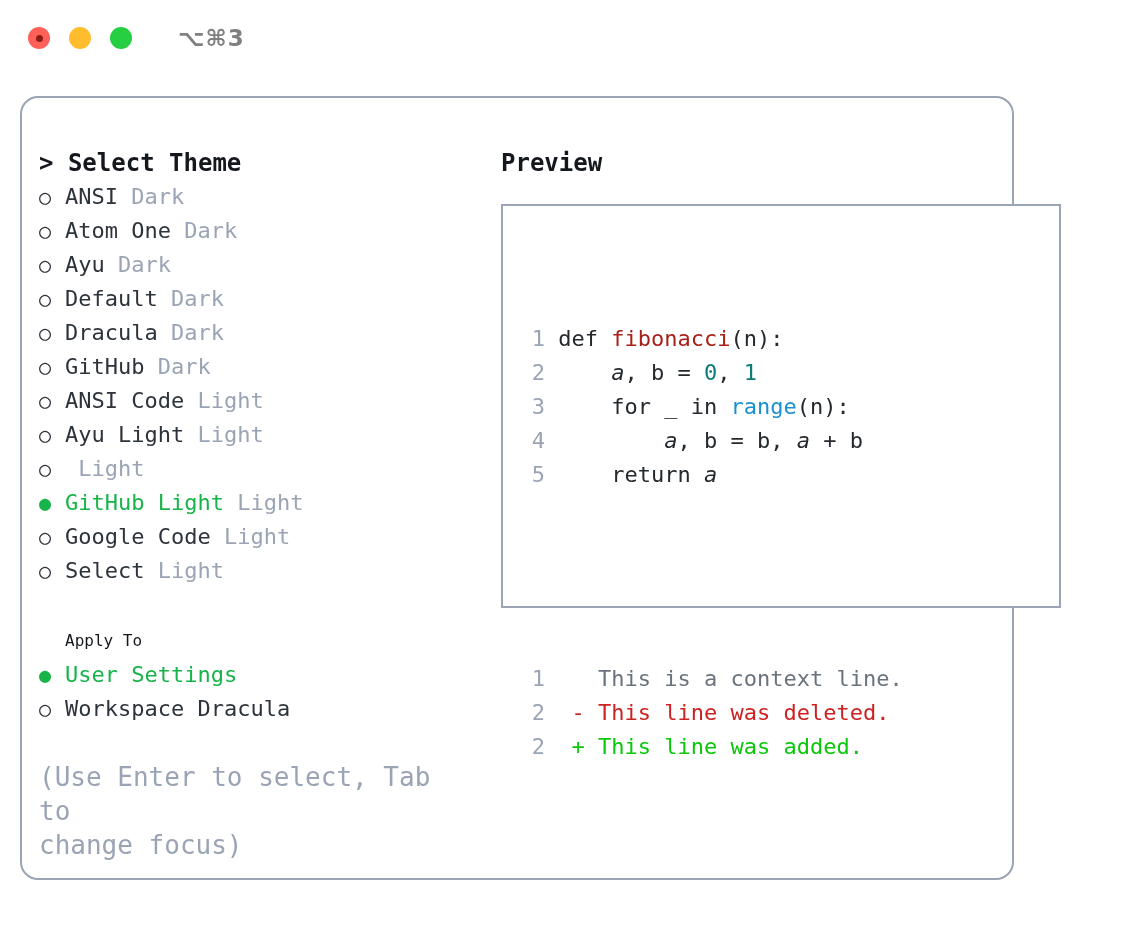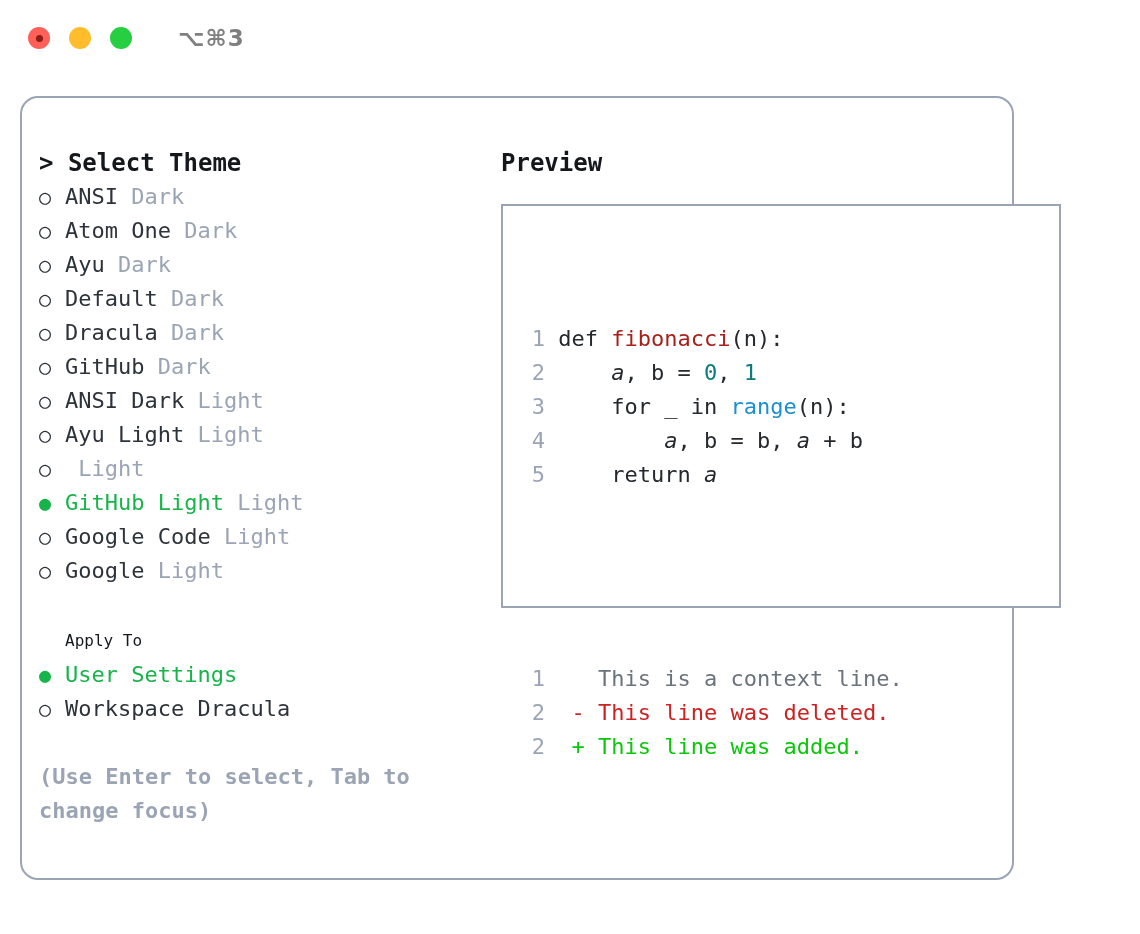--- a/index.html
+++ b/index.html
@@ -135,25 +135,24 @@
 
   .group-title {
     font-size: 16px;
     line-height: 34px;
     color: #14181d;
     padding-left: 26px;
     white-space: pre;
   }
 
   .hint {
-    font-size: 22px;
+    font-size: 26px;
     line-height: 34px;
     color: #9aa4b4;
     width: 410px;
-    font-weight: bold;
   }
 
   
   .preview-box {
     position: absolute;
     left: 479px;
     top: 106px;
     width: 560px;
     height: 404px;
     border: 2px solid #9aa4b4;
@@ -202,26 +201,26 @@
 
       <div class="col-left">
         <div class="section-title">&gt; Select Theme</div>
         <div id="theme-list">
             <div class="opt-row"><span class="bullet">○</span><span class="opt-label">ANSI</span><span class="opt-suffix"> Dark</span></div>
             <div class="opt-row"><span class="bullet">○</span><span class="opt-label">Atom One</span><span class="opt-suffix"> Dark</span></div>
             <div class="opt-row"><span class="bullet">○</span><span class="opt-label">Ayu</span><span class="opt-suffix"> Dark</span></div>
             <div class="opt-row"><span class="bullet">○</span><span class="opt-label">Default</span><span class="opt-suffix"> Dark</span></div>
             <div class="opt-row"><span class="bullet">○</span><span class="opt-label">Dracula</span><span class="opt-suffix"> Dark</span></div>
             <div class="opt-row"><span class="bullet">○</span><span class="opt-label">GitHub</span><span class="opt-suffix"> Dark</span></div>
-            <div class="opt-row"><span class="bullet">○</span><span class="opt-label">ANSI Dark</span><span class="opt-suffix"> Light</span></div>
+            <div class="opt-row"><span class="bullet">○</span><span class="opt-label">ANSI Code</span><span class="opt-suffix"> Light</span></div>
             <div class="opt-row"><span class="bullet">○</span><span class="opt-label">Ayu Light</span><span class="opt-suffix"> Light</span></div>
             <div class="opt-row"><span class="bullet">○</span><span class="opt-suffix"> Light</span></div>
             <div class="opt-row selected"><span class="bullet">●</span><span class="opt-label">GitHub Light</span><span class="opt-suffix"> Light</span></div>
             <div class="opt-row"><span class="bullet">○</span><span class="opt-label">Google Code</span><span class="opt-suffix"> Light</span></div>
-            <div class="opt-row"><span class="bullet">○</span><span class="opt-label">Google</span><span class="opt-suffix"> Light</span></div>
+            <div class="opt-row"><span class="bullet">○</span><span class="opt-label">Select</span><span class="opt-suffix"> Light</span></div>
           </div>
 
         <div class="spacer-md"></div>
         <div class="group-title">Apply To</div>
         <div id="apply-list">
             <div class="opt-row selected"><span class="bullet">●</span><span class="opt-label">User Settings</span></div>
             <div class="opt-row"><span class="bullet">○</span><span class="opt-label">Workspace Dracula</span></div>
           </div>
 
         <div class="spacer-sm"></div>

